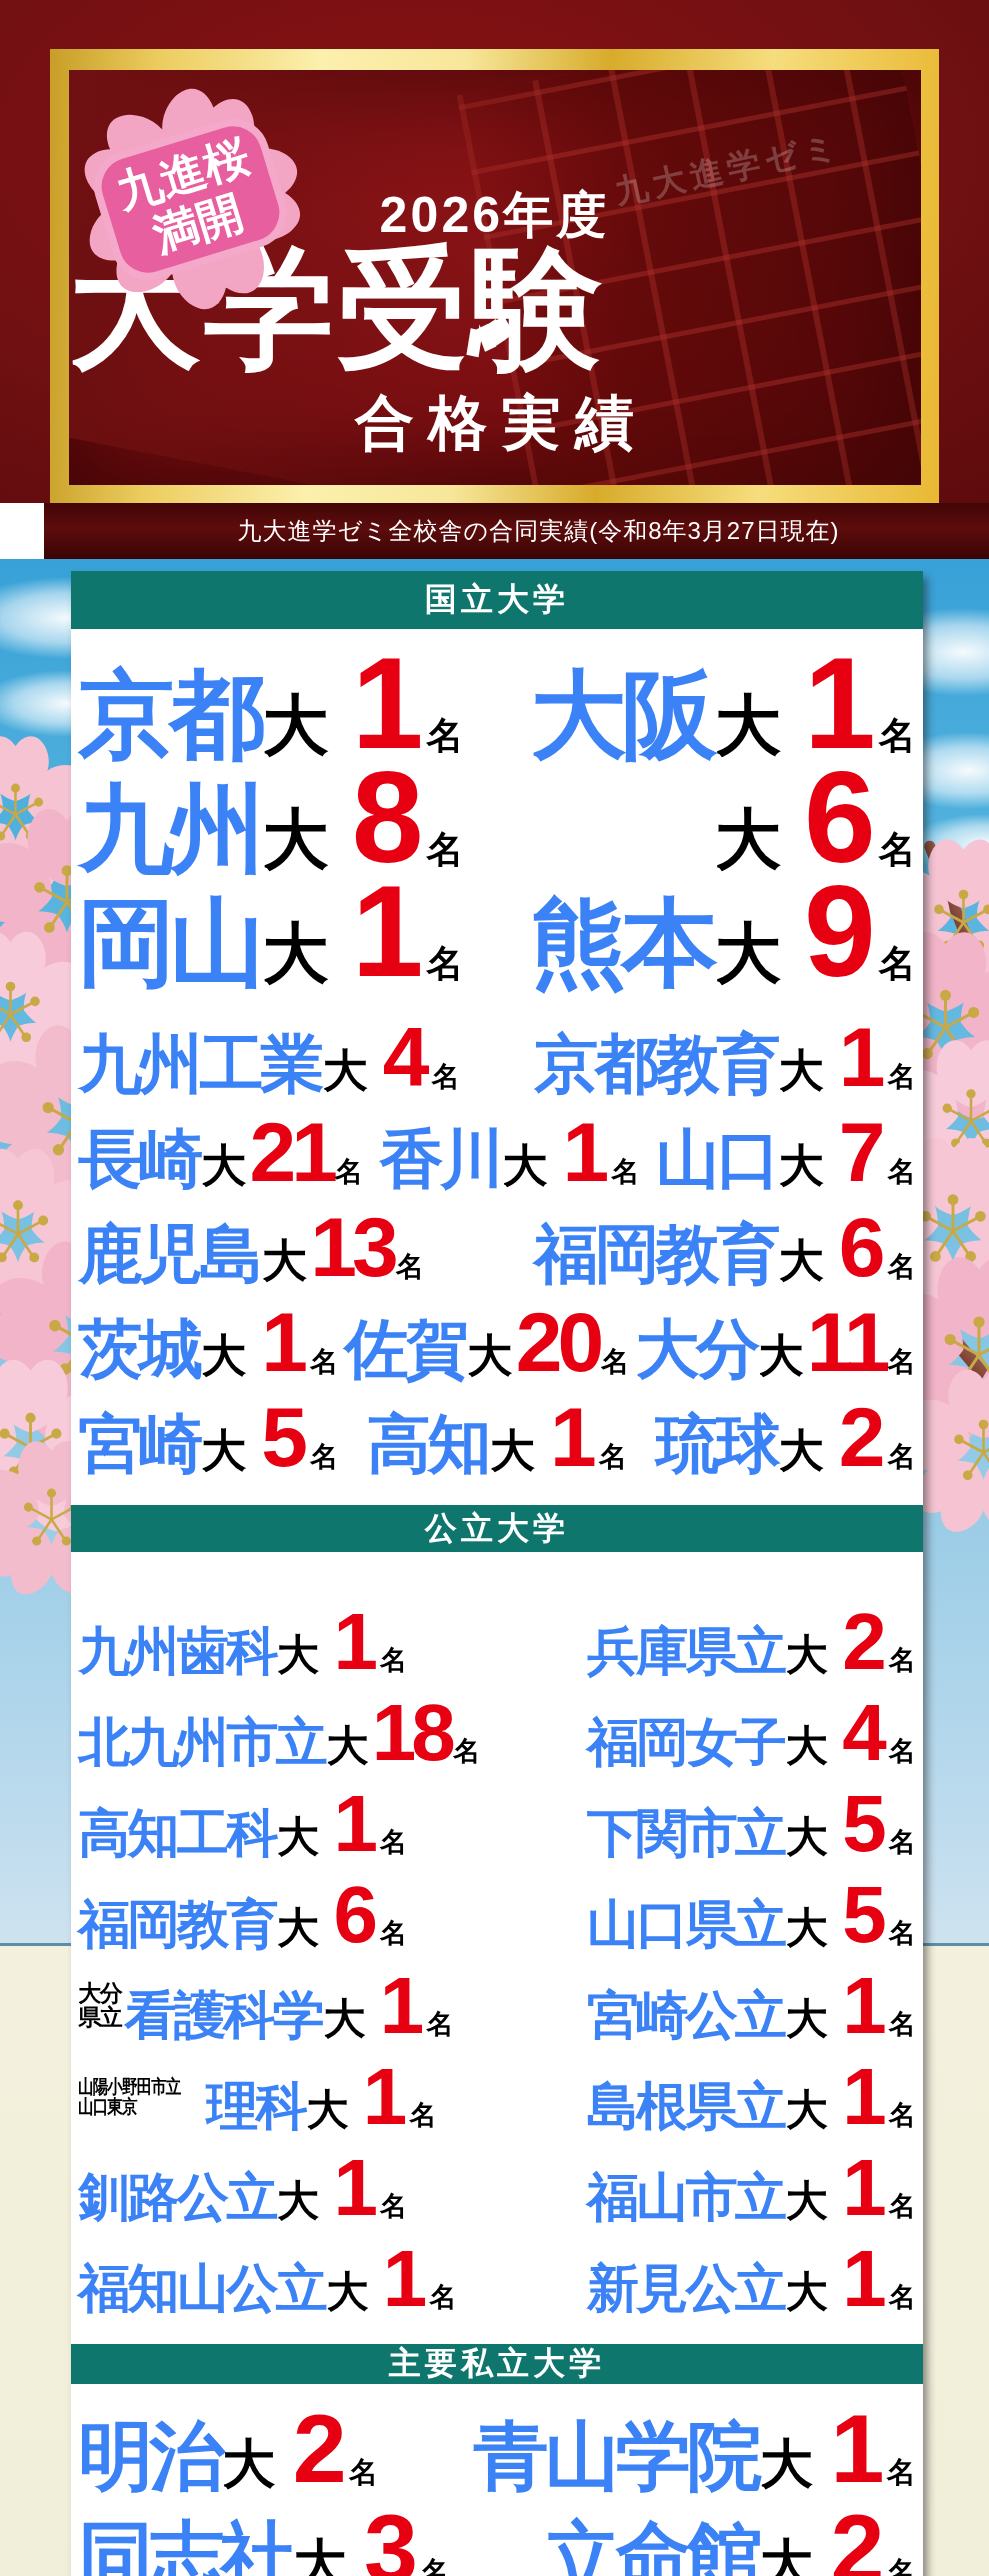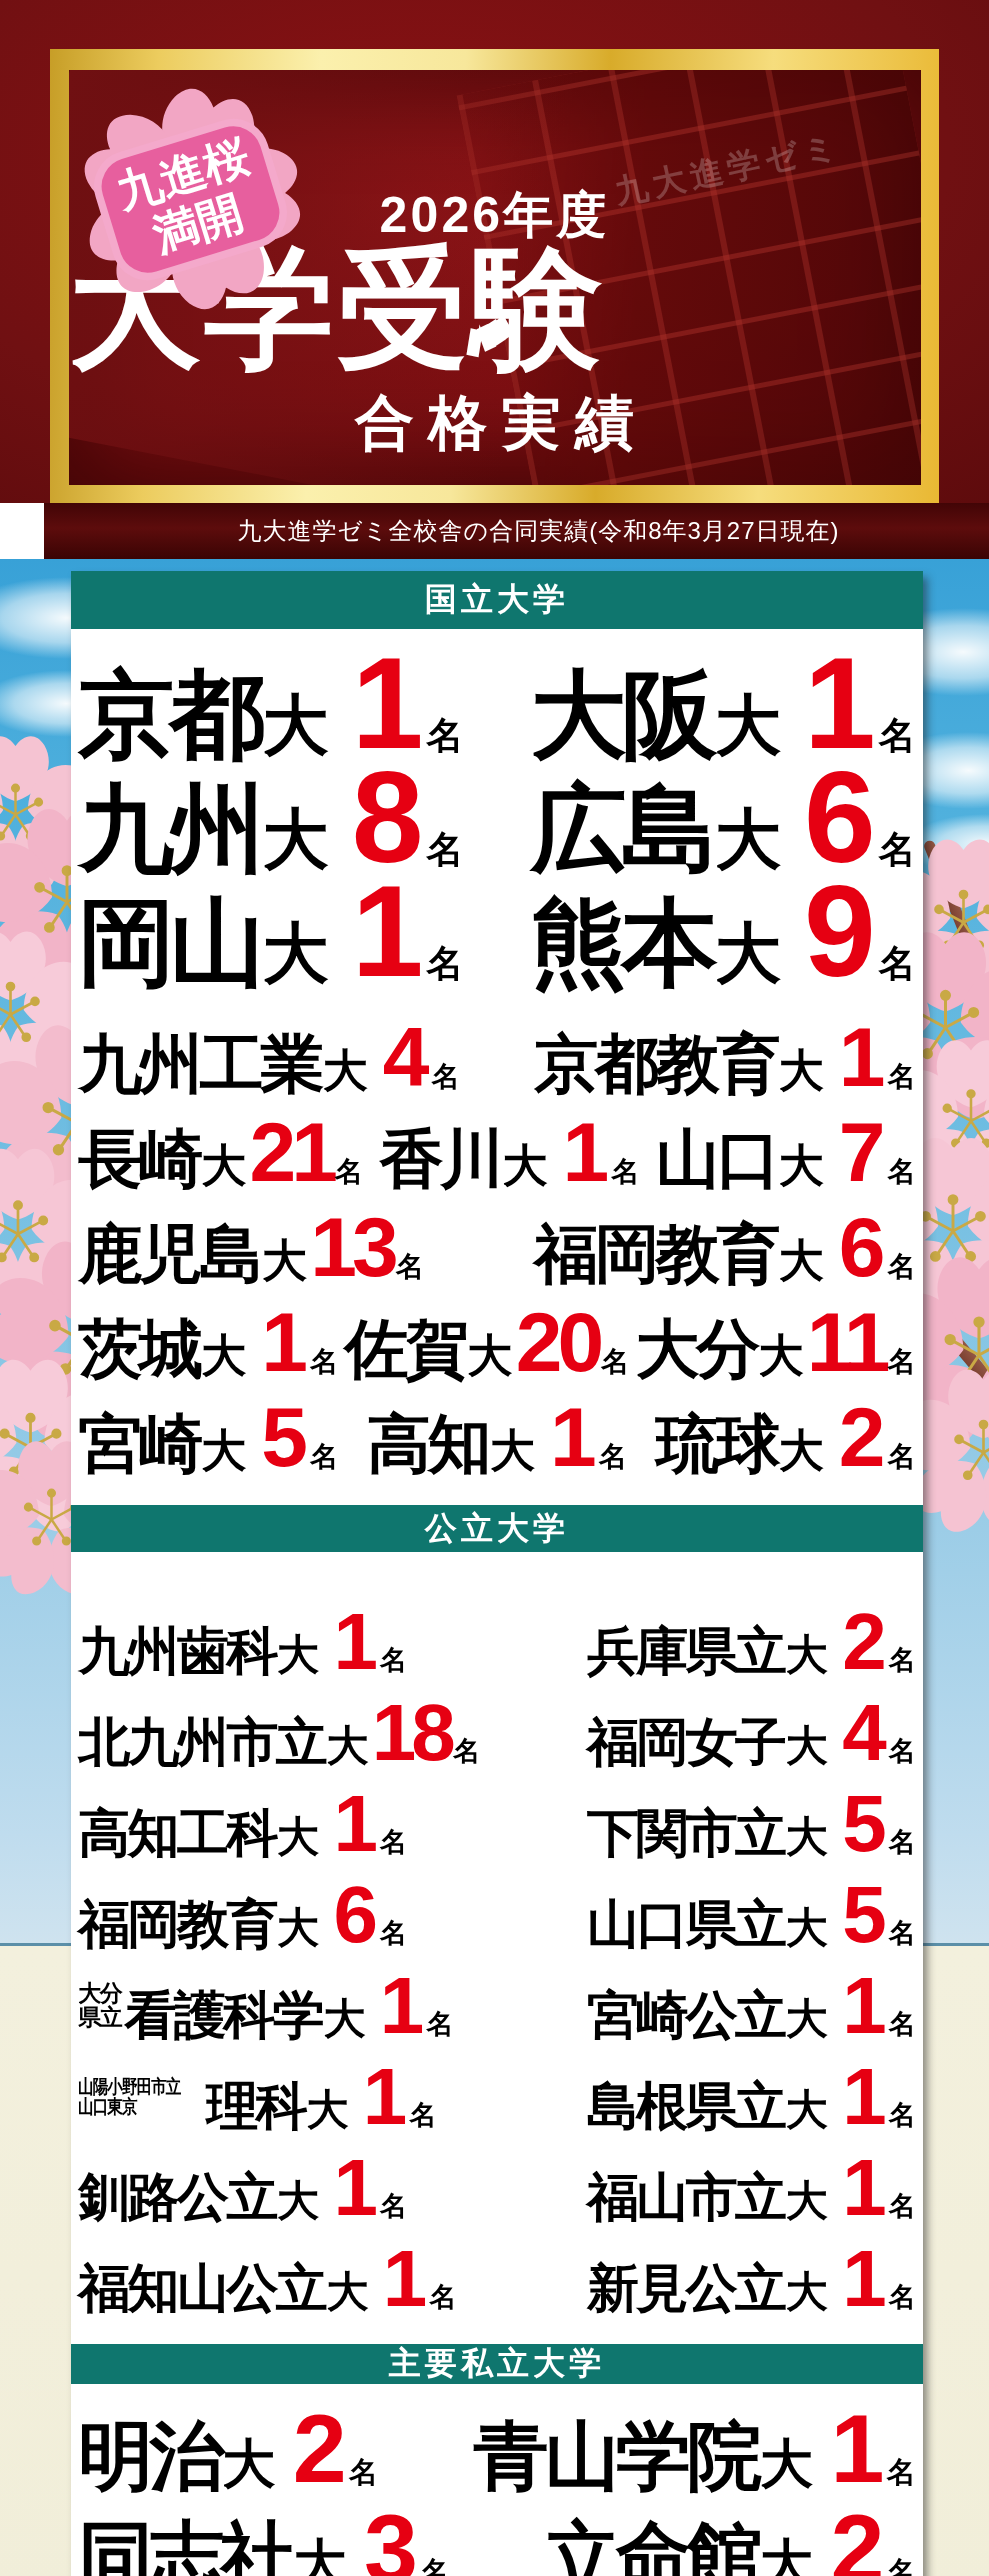--- a/index.html
+++ b/index.html
@@ -59,21 +59,21 @@
   .band-label{color:#ffffff;font-size:32px;font-weight:900;letter-spacing:4.1px;}
   .section-0 .band{height:58px;margin-bottom:17.5px;}
   .section-1 .band{height:47px;margin-bottom:44px;}
   .section-2 .band{height:40px;margin-bottom:14.4px;}
   .section-1{margin-top:21px;}
   .section-2{margin-top:19.6px;}
 
   .row{display:flex;justify-content:space-between;align-items:center;padding:0 7.2px;}
   .row.gap-top{margin-top:20.6px;}
   .item{display:inline-flex;align-items:baseline;white-space:nowrap;}
-  .uname{color:#000000;font-weight:900;letter-spacing:-0.05em;line-height:1;}
+  .uname{color:#3b82f6;font-weight:900;letter-spacing:-0.05em;line-height:1;}
   .dai{color:#000;font-weight:900;line-height:1;margin-left:0.03em;}
   .num{color:#e60012;font-weight:700;line-height:1;margin-left:0.18em;
        font-family:"Liberation Sans","DejaVu Sans",sans-serif;}
   .num.tight{margin-left:0.04em;letter-spacing:-0.06em;}
   .mei{color:#000;font-weight:900;line-height:1;margin-left:0.08em;}
   .pre{display:inline-flex;flex-direction:column;align-self:center;line-height:1.04;
        font-weight:900;color:#000;letter-spacing:-0.06em;margin-right:3.1px;}
   .pre.long{transform:scaleX(.82);transform-origin:left center;}
 
   .size-xl{height:114px;}
@@ -213,21 +213,20 @@
           </span>
         </div>
         <div class="row size-xl">
           <span class="item">
             <span class="uname">九州</span>
             <span class="dai">大</span>
             <span class="num">8</span>
             <span class="mei">名</span>
           </span>
           <span class="item">
-            <span class="uname">広島</span>
             <span class="dai">大</span>
             <span class="num">6</span>
             <span class="mei">名</span>
           </span>
         </div>
         <div class="row size-xl">
           <span class="item">
             <span class="uname">岡山</span>
             <span class="dai">大</span>
             <span class="num">1</span>

